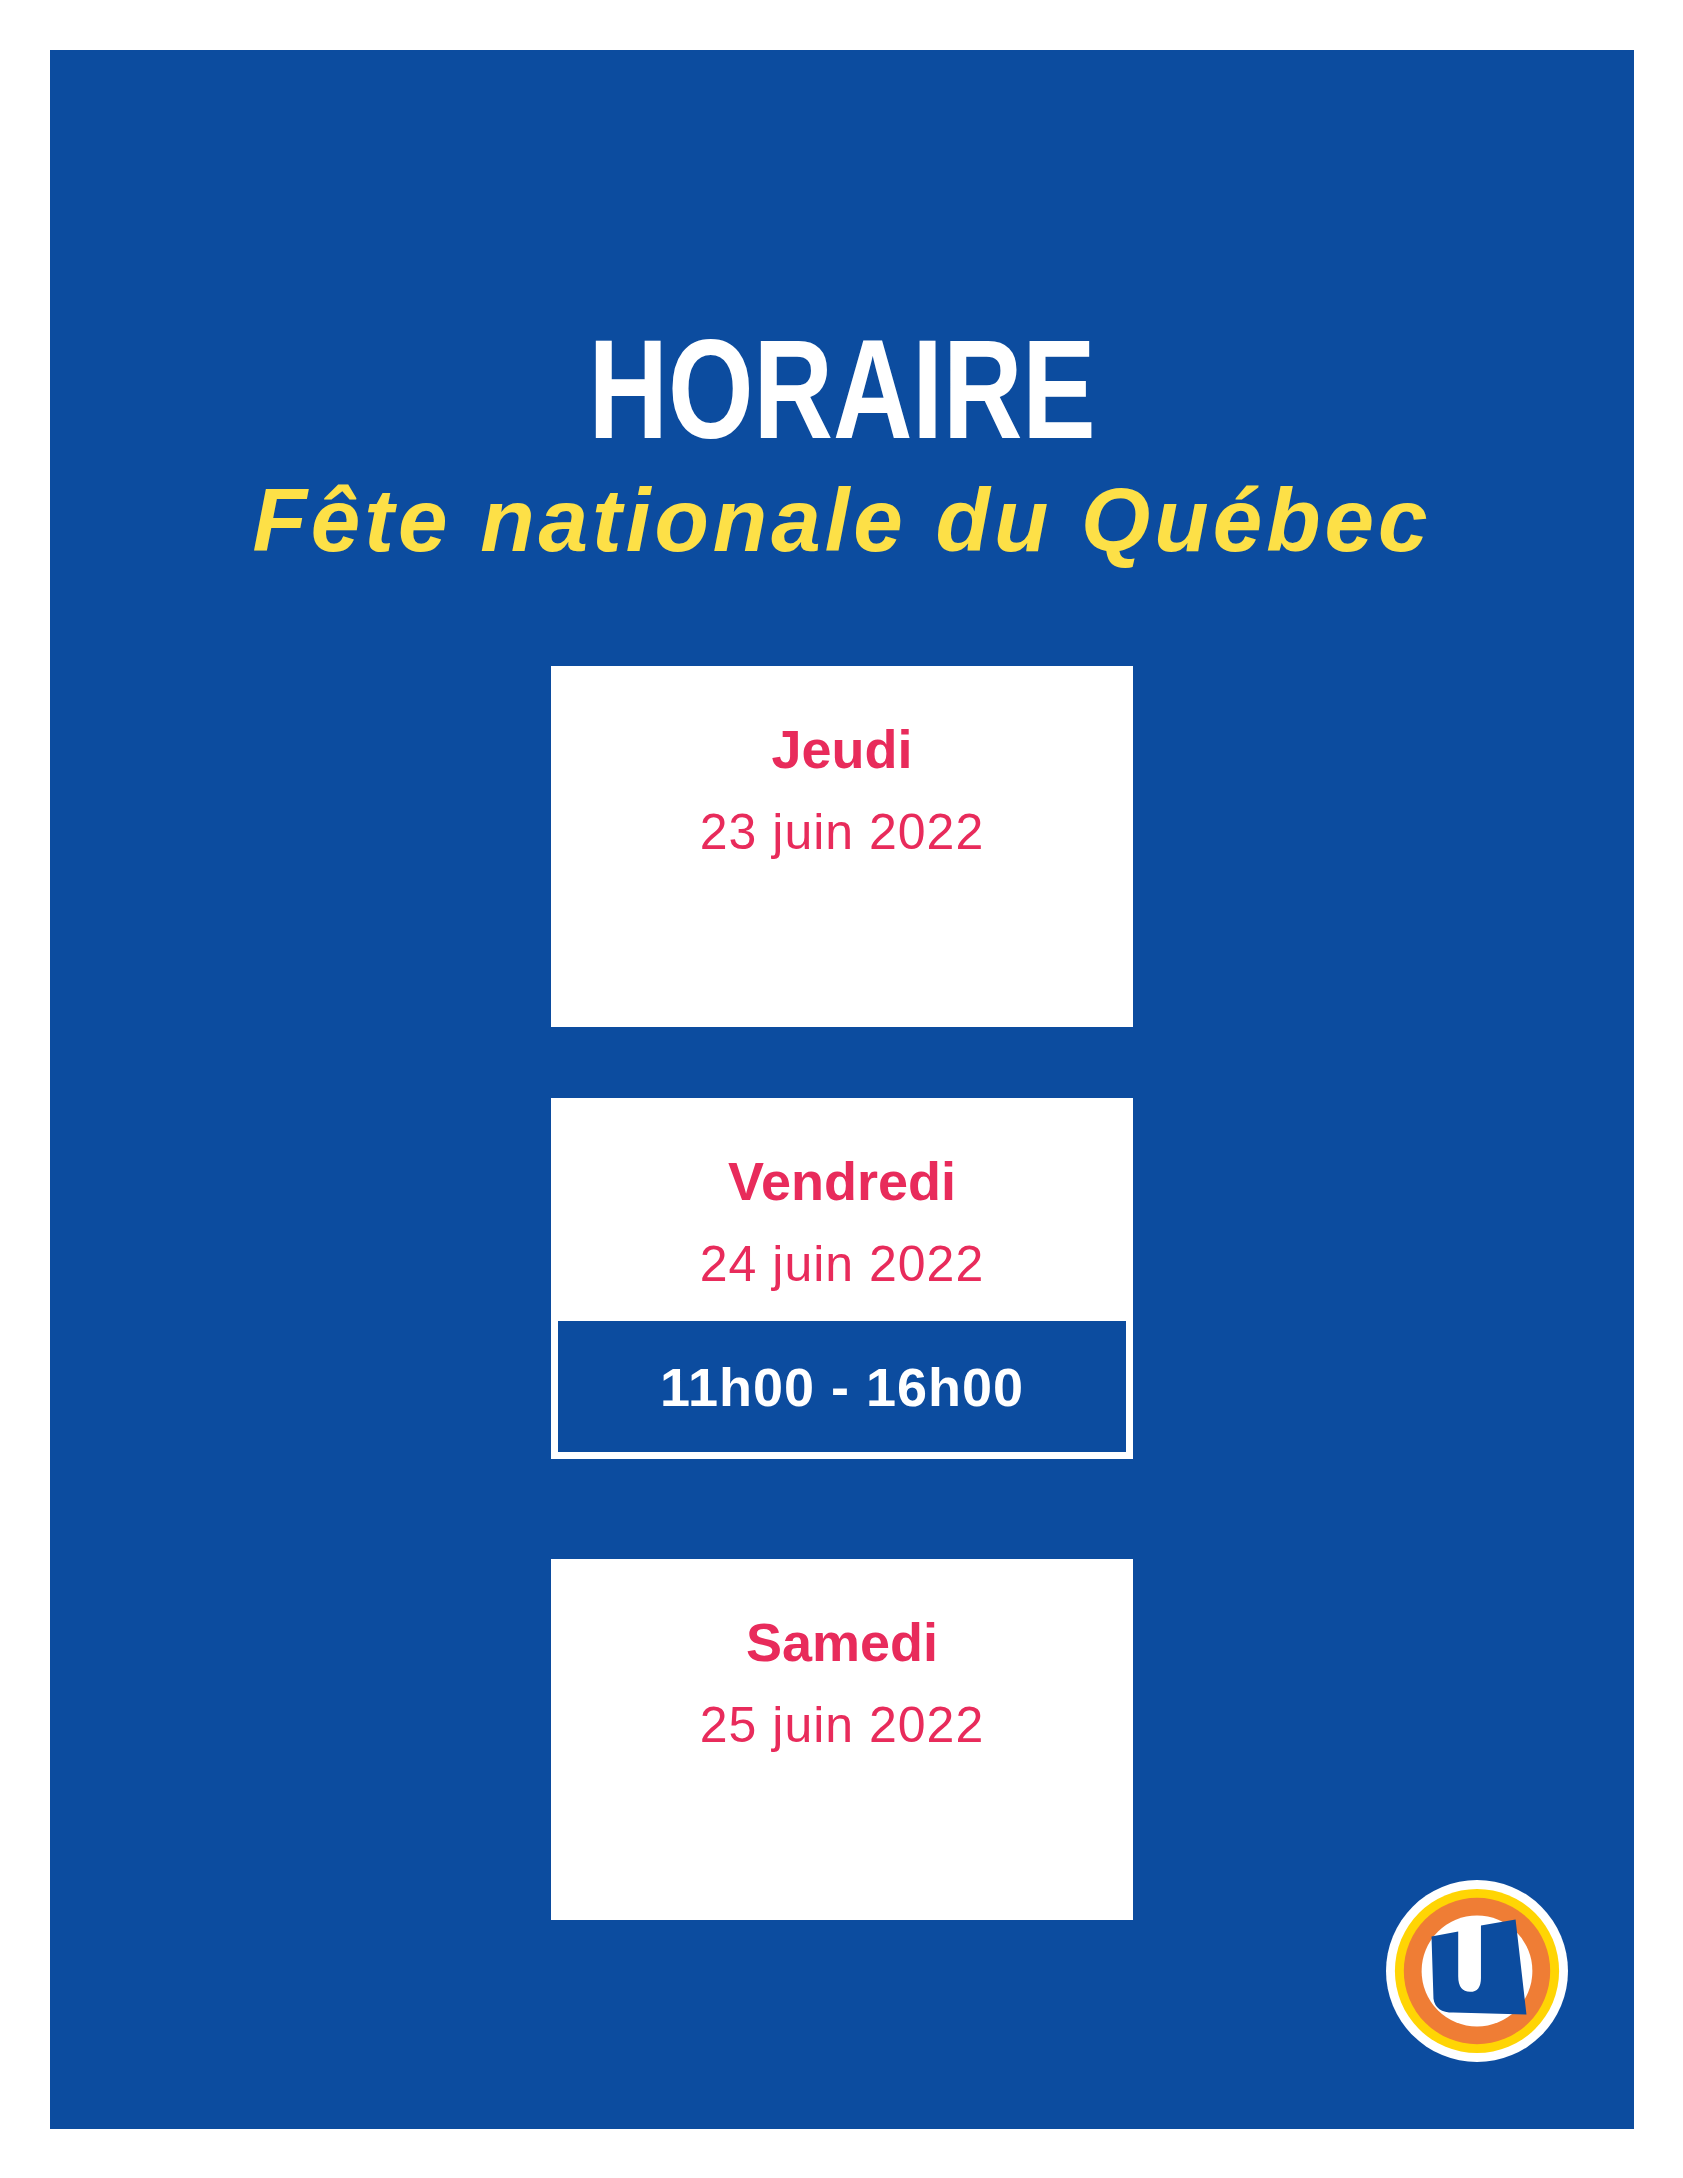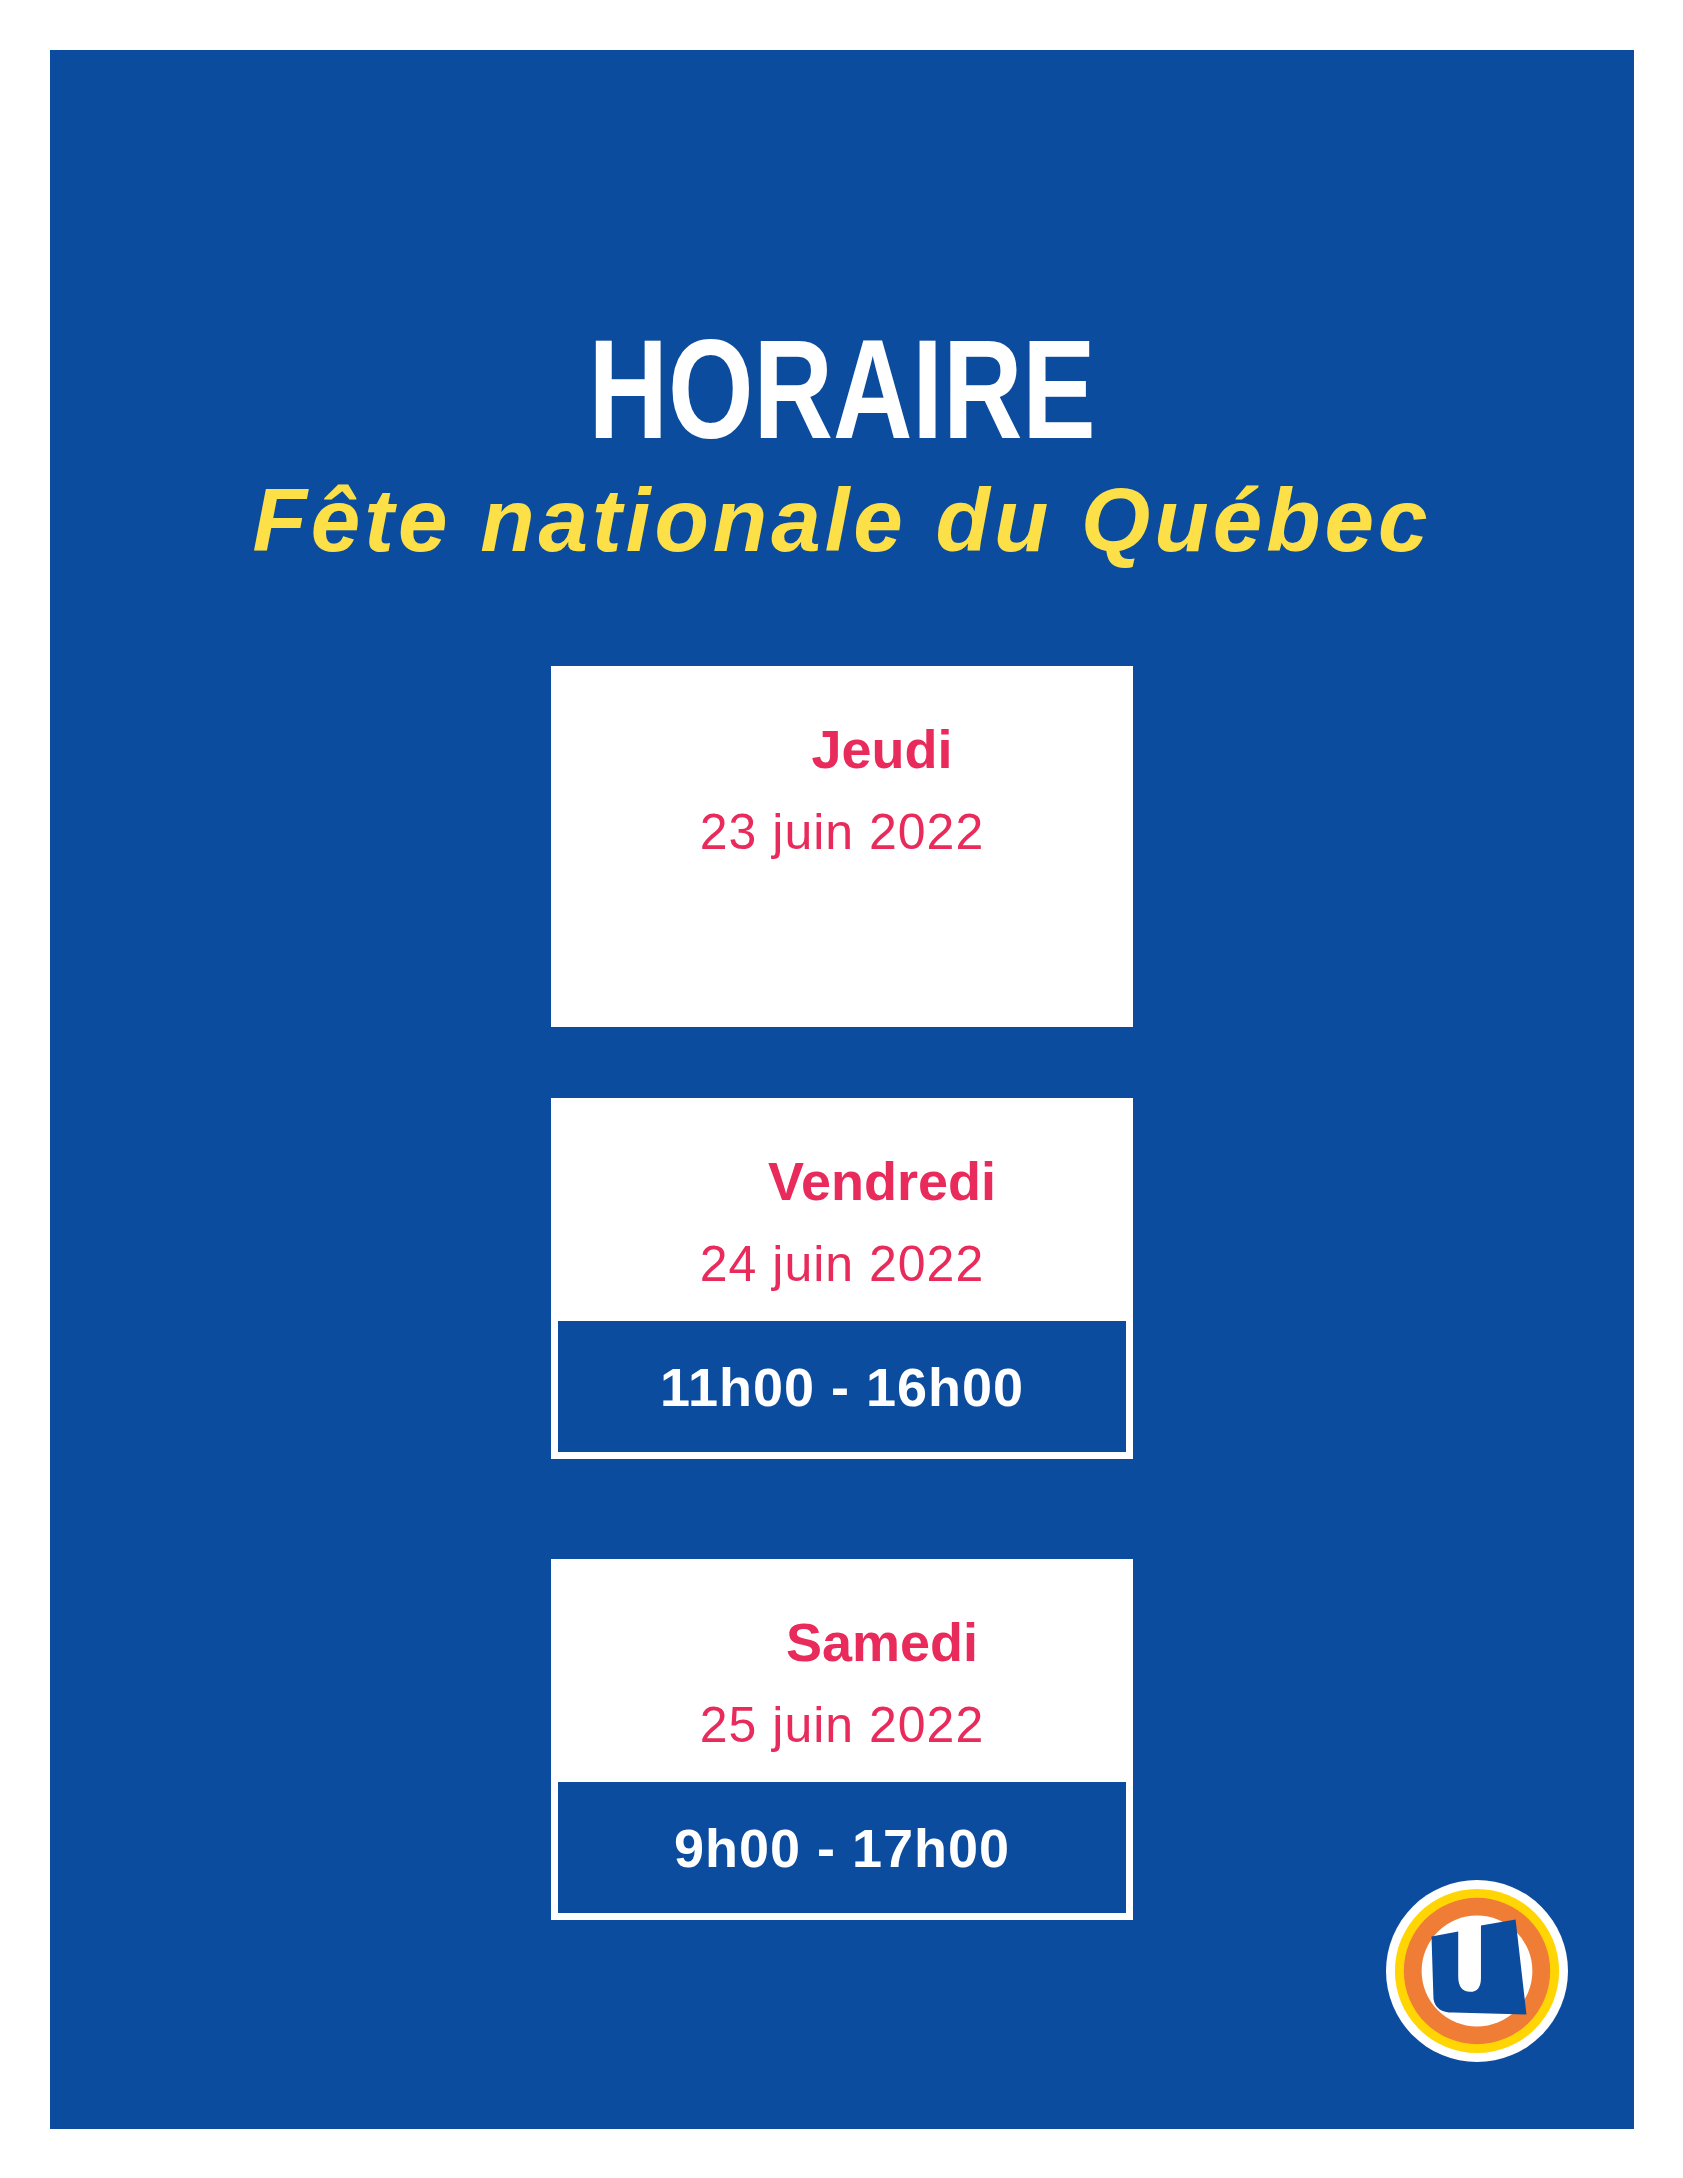--- a/index.html
+++ b/index.html
@@ -57,21 +57,20 @@
   .card.c2 { top: 1048px; }
   .card.c3 { top: 1481px; margin-top: 28px; }
   .card-day {
     position: absolute;
     top: 56px; left: 0; width: 100%;
     text-align: center;
     color: #E82B5B;
     font-size: 54px;
     font-weight: bold;
     line-height: 1;
-    padding-left: 40px;
   }
   .card-date {
     position: absolute;
     top: 141px; left: 0; width: 100%;
     text-align: center;
     color: #E82B5B;
     font-size: 50px;
     font-weight: normal;
     line-height: 1;
     letter-spacing: 1px;
@@ -119,23 +118,20 @@
       <div class="card-day">Vendredi</div>
       <div class="card-date">24 juin 2022</div>
       <div class="time-bar">
         <span class="time-text">11h00 - 16h00</span>
       </div>
     </div>
 
     <div class="card c3">
       <div class="card-day">Samedi</div>
       <div class="card-date">25 juin 2022</div>
-      <div class="time-bar">
-        <span class="time-text">9h00 - 17h00</span>
-      </div>
     </div>
 
     <div class="logo" role="img" aria-label="U">
       <svg viewBox="-92 -92 184 184" width="182" height="182">
         <circle r="92" fill="#ffffff"></circle>
         <circle r="83" fill="#FFD504"></circle>
         <circle r="74" fill="#EF7D35"></circle>
         <circle r="56" fill="#ffffff"></circle>
         <path d="M -46,-35 L -19,-40 L -19,5 Q -19,21 -7,21 Q 4,21 4,7 L 4,-46 L 39,-52 L 50,44 L -24,42 Q -42,42 -44,28 Z" fill="#0C4C9F"></path>
       </svg>

